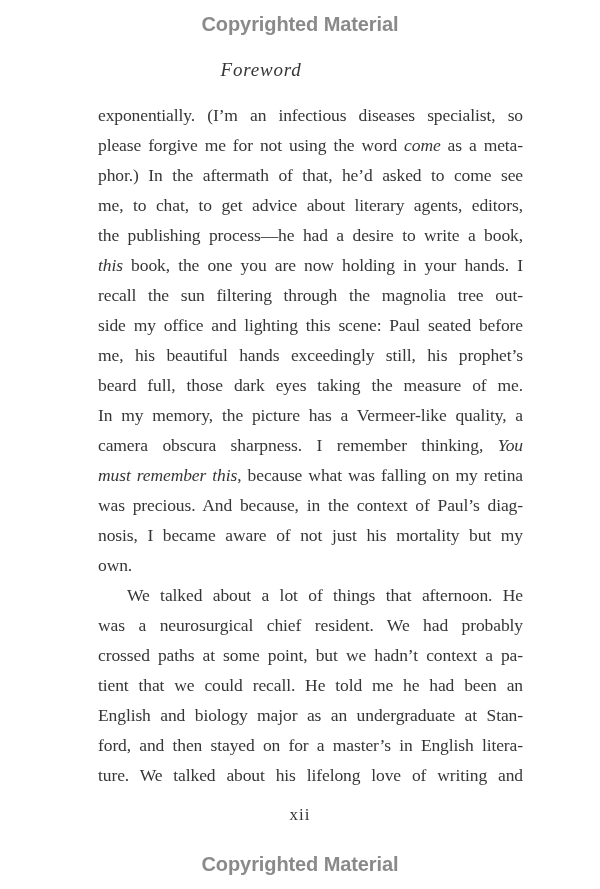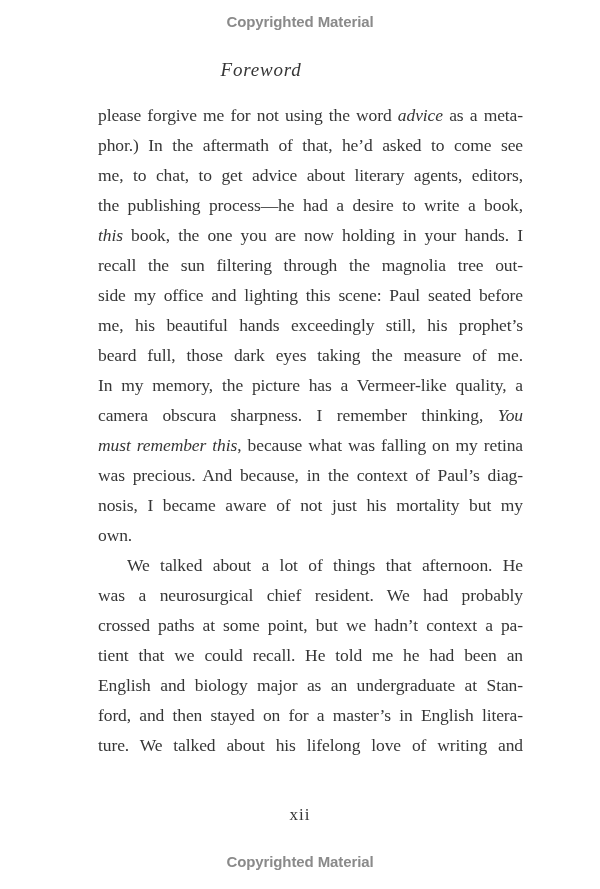--- a/index.html
+++ b/index.html
@@ -16,21 +16,21 @@
     inset: 0;
     background: var(--page-bg, #ffffff);
   }
   .banner {
     position: absolute;
     left: 0;
     width: 600px;
     text-align: center;
     font-family: "Liberation Sans", sans-serif;
     font-weight: bold;
-    font-size: 15px;
+    font-size: 20px;
     color: var(--banner-color, #8a8a8a);
     letter-spacing: -0.1px;
   }
   .banner.top { top: 13px; }
   .banner.bottom { top: 853px; }
   .heading {
     position: absolute;
     top: 59px;
     left: 0;
     width: 522px;
@@ -75,21 +75,22 @@
 </style>
 </head>
 <body>
 
 <div class="page">
   <div class="banner top">Copyrighted Material</div>
 
   <div class="heading">Foreword</div>
 
   <div class="bodytext">
-      <div class="line"><span>please forgive me for not using the word </span><em>advice</em><span> as a meta-</span></div>
+      <div class="line"><span>exponentially. (I’m an infectious diseases specialist, so</span></div>
+      <div class="line"><span>please forgive me for not using the word </span><em>come</em><span> as a meta-</span></div>
       <div class="line"><span>phor.) In the aftermath of that, he’d asked to come see</span></div>
       <div class="line"><span>me, to chat, to get advice about literary agents, editors,</span></div>
       <div class="line"><span>the publishing process—he had a desire to write a book,</span></div>
       <div class="line"><em>this</em><span> book, the one you are now holding in your hands. I</span></div>
       <div class="line"><span>recall the sun filtering through the magnolia tree out-</span></div>
       <div class="line"><span>side my office and lighting this scene: Paul seated before</span></div>
       <div class="line"><span>me, his beautiful hands exceedingly still, his prophet’s</span></div>
       <div class="line"><span>beard full, those dark eyes taking the measure of me.</span></div>
       <div class="line"><span>In my memory, the picture has a Vermeer-like quality, a</span></div>
       <div class="line"><span>camera obscura sharpness. I remember thinking, </span><em>You</em></div>

